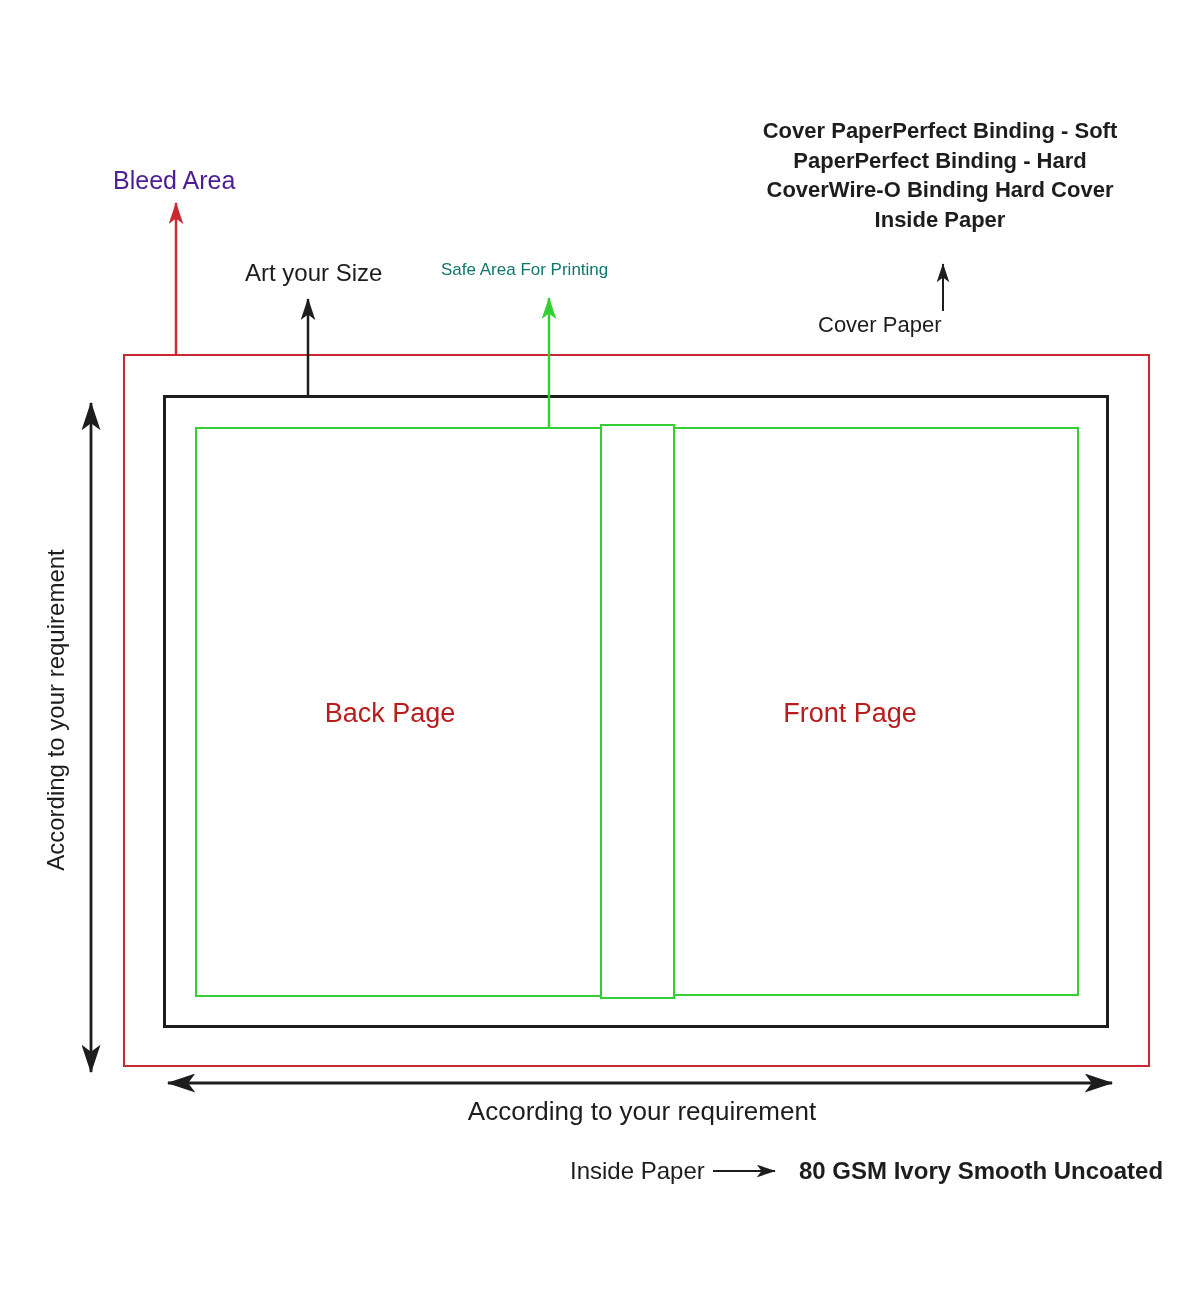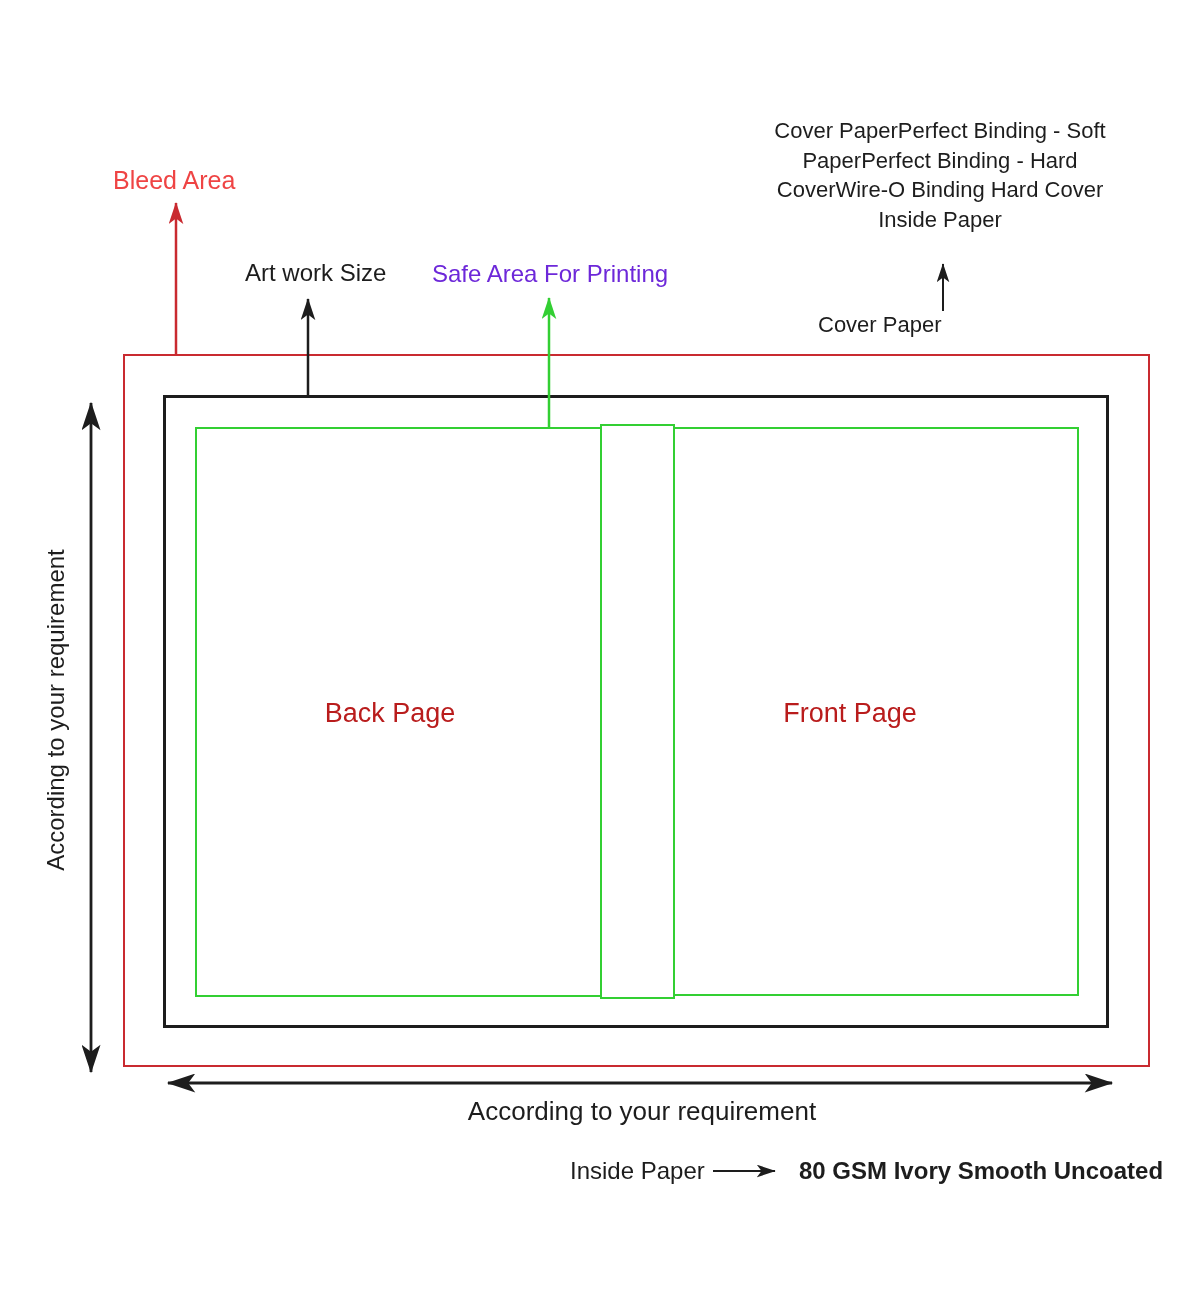--- a/index.html
+++ b/index.html
@@ -26,31 +26,32 @@
   .safe-back    { left: 195px; top: 427px; width: 407px;  height: 570px; border: 2px solid #33cf33; }
   .spine-rect   { left: 600px; top: 424px; width: 75px;   height: 575px; border: 2px solid #33cf33; }
   .safe-front   { left: 673px; top: 427px; width: 406px;  height: 569px; border: 2px solid #33cf33; }
 
   .lbl {
     position: absolute;
     white-space: nowrap;
     color: #1d1d1d;
     line-height: 1.2;
   }
-  .bleed-lbl   { left: 113px; top: 165px; font-size: 25px; color: #ef4444; }
+  .bleed-lbl   { left: 113px; top: 165px; font-size: 25px; color: #4c1d95; }
   .artwork-lbl { left: 245px; top: 259px; font-size: 24px; }
-  .safe-lbl    { left: 432px; top: 260px; font-size: 24px; color: #6d28d9; }
+  .safe-lbl    { left: 441px; top: 260px; font-size: 17px; color: #0f766e; }
 
   .cover-block {
     position: absolute;
     left: 690px; top: 116px; width: 500px;
     text-align: center;
     font-size: 22px;
     line-height: 29.5px;
     color: #1d1d1d;
+    font-weight: bold;
   }
   .cover-paper-lbl { left: 818px; top: 312px; width: 250px; text-align: left; font-size: 22px; }
 
   .page-lbl { position: absolute; text-align: center; font-size: 27px; top: 698px; color: #b91c1c; }
   .back-page-lbl  { left: 187px; width: 406px; }
   .front-page-lbl { left: 673px; width: 354px; }
 
   .v-req-lbl {
     left: -163px; top: 695px; width: 440px; height: 30px;
     text-align: center; font-size: 24px;
@@ -75,21 +76,21 @@
 
 <div class="canvas">
 
   <div class="rect bleed-rect"></div>
   <div class="rect artwork-rect"></div>
   <div class="rect safe-back"></div>
   <div class="rect spine-rect"></div>
   <div class="rect safe-front"></div>
 
   <div class="lbl bleed-lbl">Bleed Area</div>
-  <div class="lbl artwork-lbl">Art work Size</div>
+  <div class="lbl artwork-lbl">Art your Size</div>
   <div class="lbl safe-lbl">Safe Area For Printing</div>
 
   <div class="cover-block">
     <div>Cover PaperPerfect Binding - Soft</div>
     <div>PaperPerfect Binding - Hard</div>
     <div>CoverWire-O Binding Hard Cover</div>
     <div>Inside Paper</div>
   </div>
   <div class="lbl cover-paper-lbl">Cover Paper</div>
 

